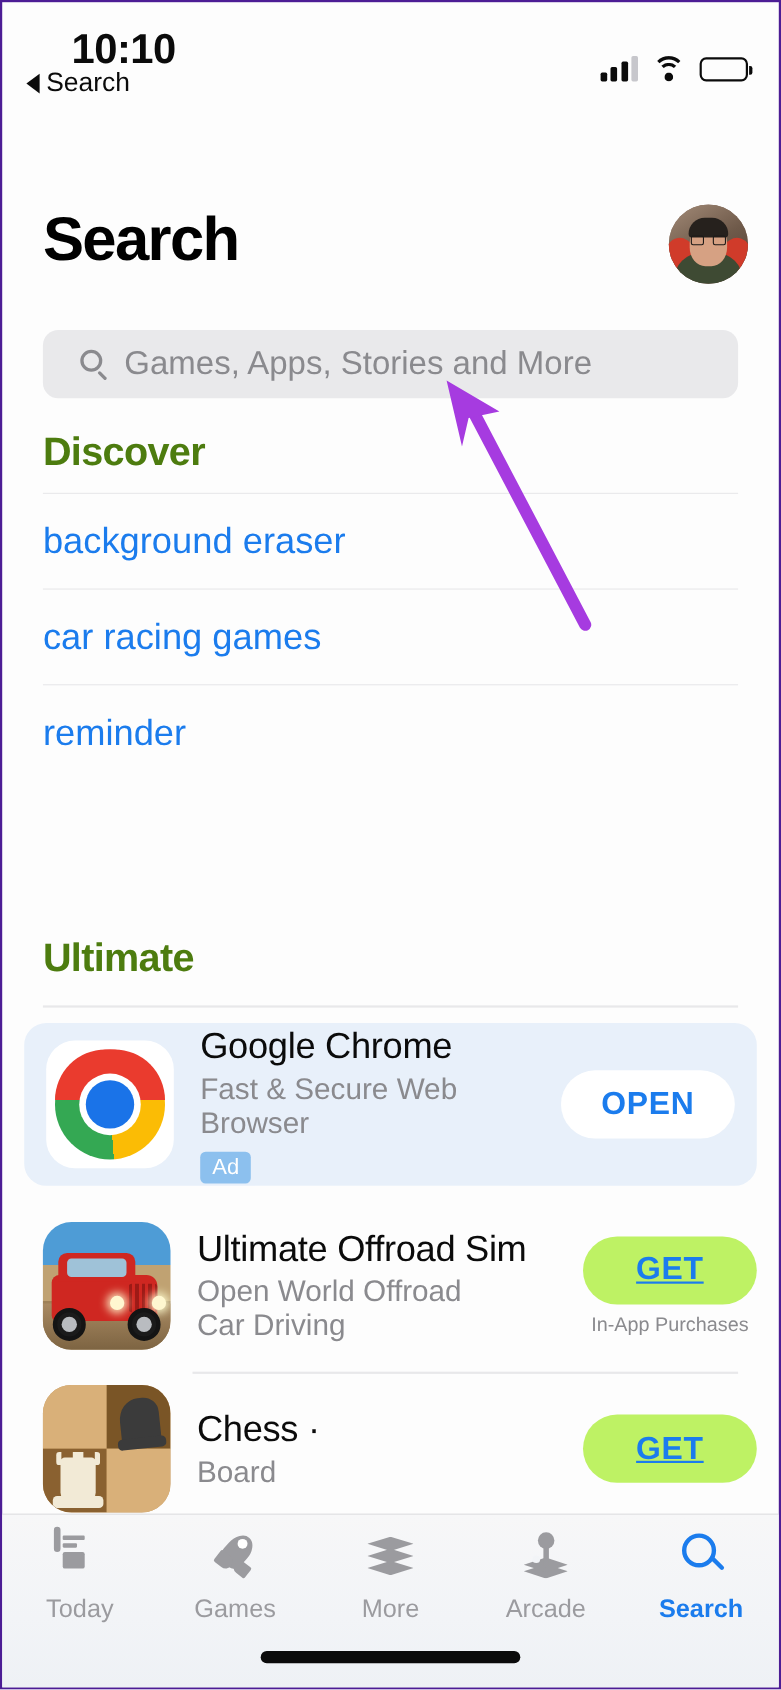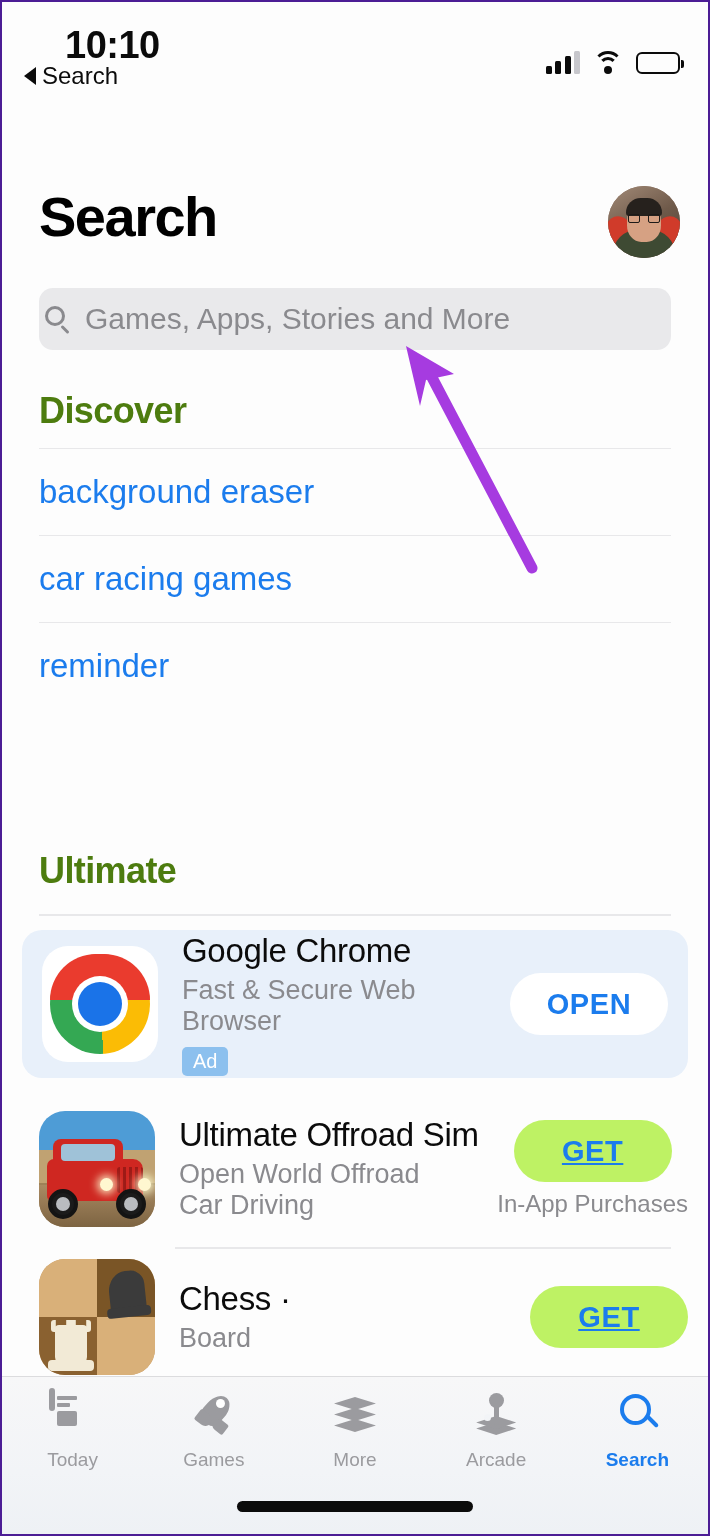--- a/index.html
+++ b/index.html
@@ -94,23 +94,23 @@
   .avatar .glasses {
     position:absolute; left:50%; transform:translateX(-50%); top:28px;
     width:32px;height:9px; }
   .avatar .glasses i {
     position:absolute; top:0; width:12px;height:9px;border:1.6px solid #1d1a18;
     border-radius:2px; }
   .avatar .glasses i:first-child{left:0;}
   .avatar .glasses i:last-child{right:0;}
 
   .searchbar {
-    position:absolute; left:37px; right:37px; top:104px;
+    position:absolute; left:37px; right:37px; top:116px;
     height:62px; background:#e9e9eb; border-radius:14px;
-    display:flex; align-items:center; padding:0 6px; gap:14px;
+    display:flex; align-items:center; padding:0 34px; gap:14px;
   }
   .mag { width:26px;height:26px;position:relative;flex:0 0 auto; }
   .mag .ring { position:absolute; left:0; top:0; width:20px;height:20px;
     border:3px solid #8a8a8e; border-radius:50%; }
   .mag .stick { position:absolute; right:1px; bottom:1px; width:10px;height:3px;
     background:#8a8a8e; border-radius:2px; transform:rotate(45deg); }
   .sb-placeholder { font-size:30px; color:#8a8a8e; }
 
   
   .section-title {
@@ -161,21 +161,21 @@
   .action-col { flex:0 0 auto; display:flex; flex-direction:column;
     align-items:center; gap:8px; }
   .btn-pill {
     min-width:158px; height:62px; border-radius:31px;
     display:flex; align-items:center; justify-content:center;
     font-size:29px; font-weight:700; letter-spacing:0.6px;
     color:#1b7ced; border:none; cursor:pointer;
   }
   .btn-open { background:#ffffff; }
   .btn-get  { background:#bef264;text-decoration:underline; }
-  .iap { font-size:24px; color:#8a8a8e; }
+  .iap { font-size:18px; color:#8a8a8e; }
 
   
   .chrome { background:#fff; }
   .chrome .wheel { position:absolute; left:8px; top:8px; width:100px;height:100px;
     border-radius:50%; overflow:hidden;
     background:conic-gradient(from -62deg,
       #ea3b2e 0deg 118deg,
       #fbbc05 118deg 180deg,
       #fbbc05 180deg 238deg,
       #34a853 238deg 360deg);
@@ -242,21 +242,21 @@
   
   .tabbar {
     position:absolute; left:0; right:0; bottom:0; height:158px;
     background:linear-gradient(180deg,#f7f7f8 0%,#f2f4f7 60%,#eef1f5 100%);
     border-top:1.5px solid #dcdcde;
     display:flex; align-items:flex-start; justify-content:space-around;
     padding-top:14px;
   }
   .tab { width:20%; display:flex; flex-direction:column; align-items:center; gap:10px;
     cursor:pointer; }
-  .tab-label { font-size:19px; color:#9b9b9f;text-align:center; }
+  .tab-label { font-size:23px; color:#9b9b9f;text-align:center; }
   .tab.active .tab-label { color:#1b7ced; font-weight:600; }
   .tab-ico { width:48px;height:48px; position:relative; }
 
   .ic-today { width:36px;height:46px;border:3.5px solid #9b9b9f;border-radius:7px;
     margin:1px auto 0; position:relative; }
   .ic-today i { position:absolute; left:5px; background:#9b9b9f; border-radius:1px; }
   .ic-today i.l1{top:5px;width:20px;height:3.5px;}
   .ic-today i.l2{top:12px;width:13px;height:3.5px;}
   .ic-today i.blk{top:20px;width:20px;height:15px;border-radius:2px;}
 

